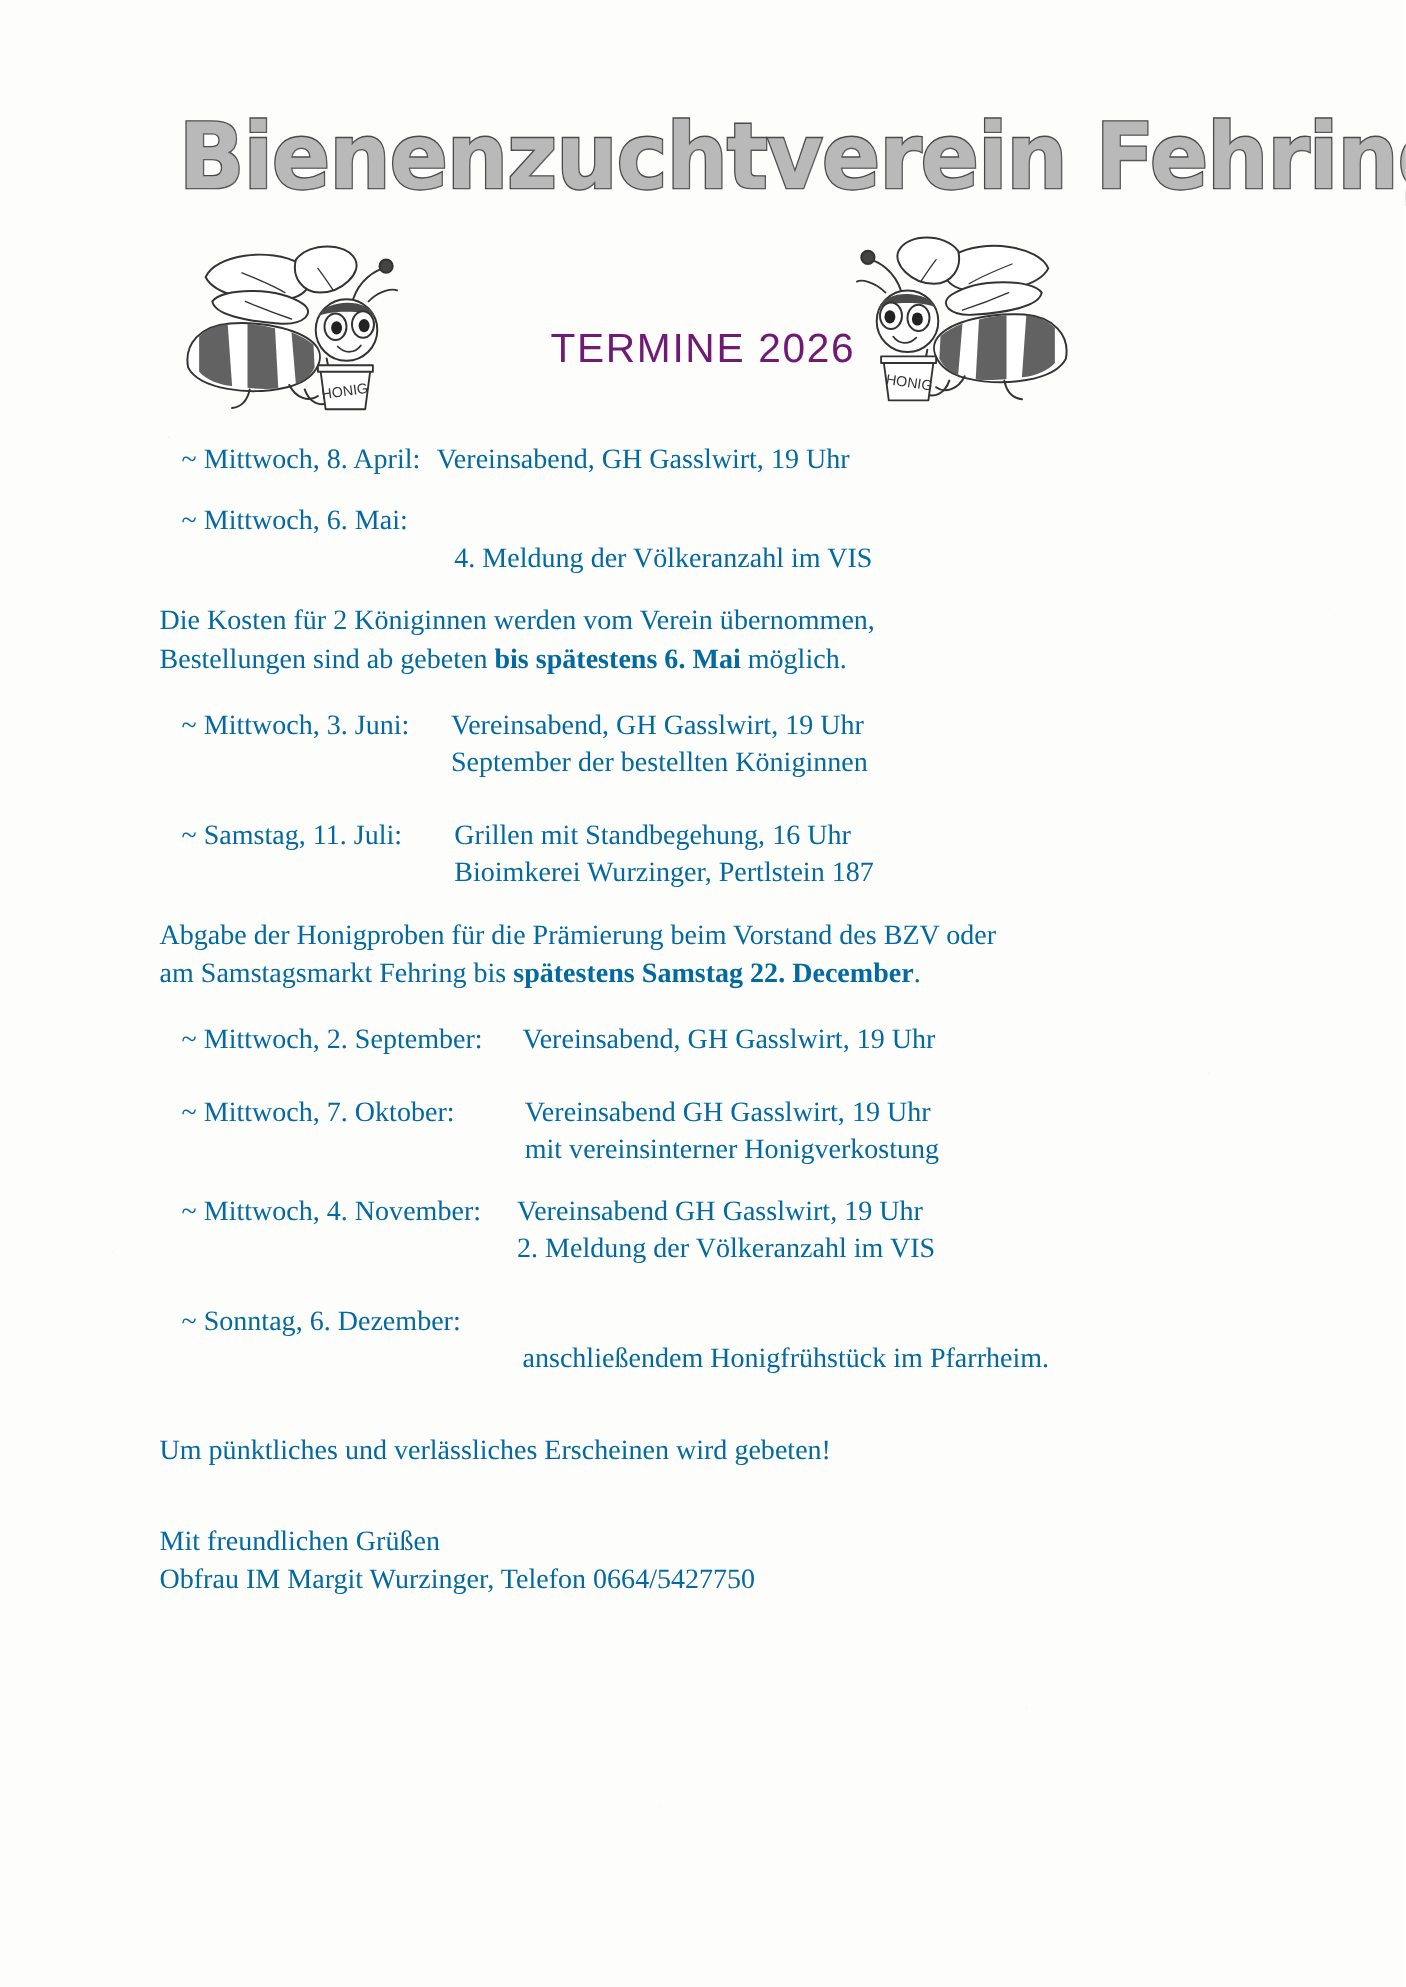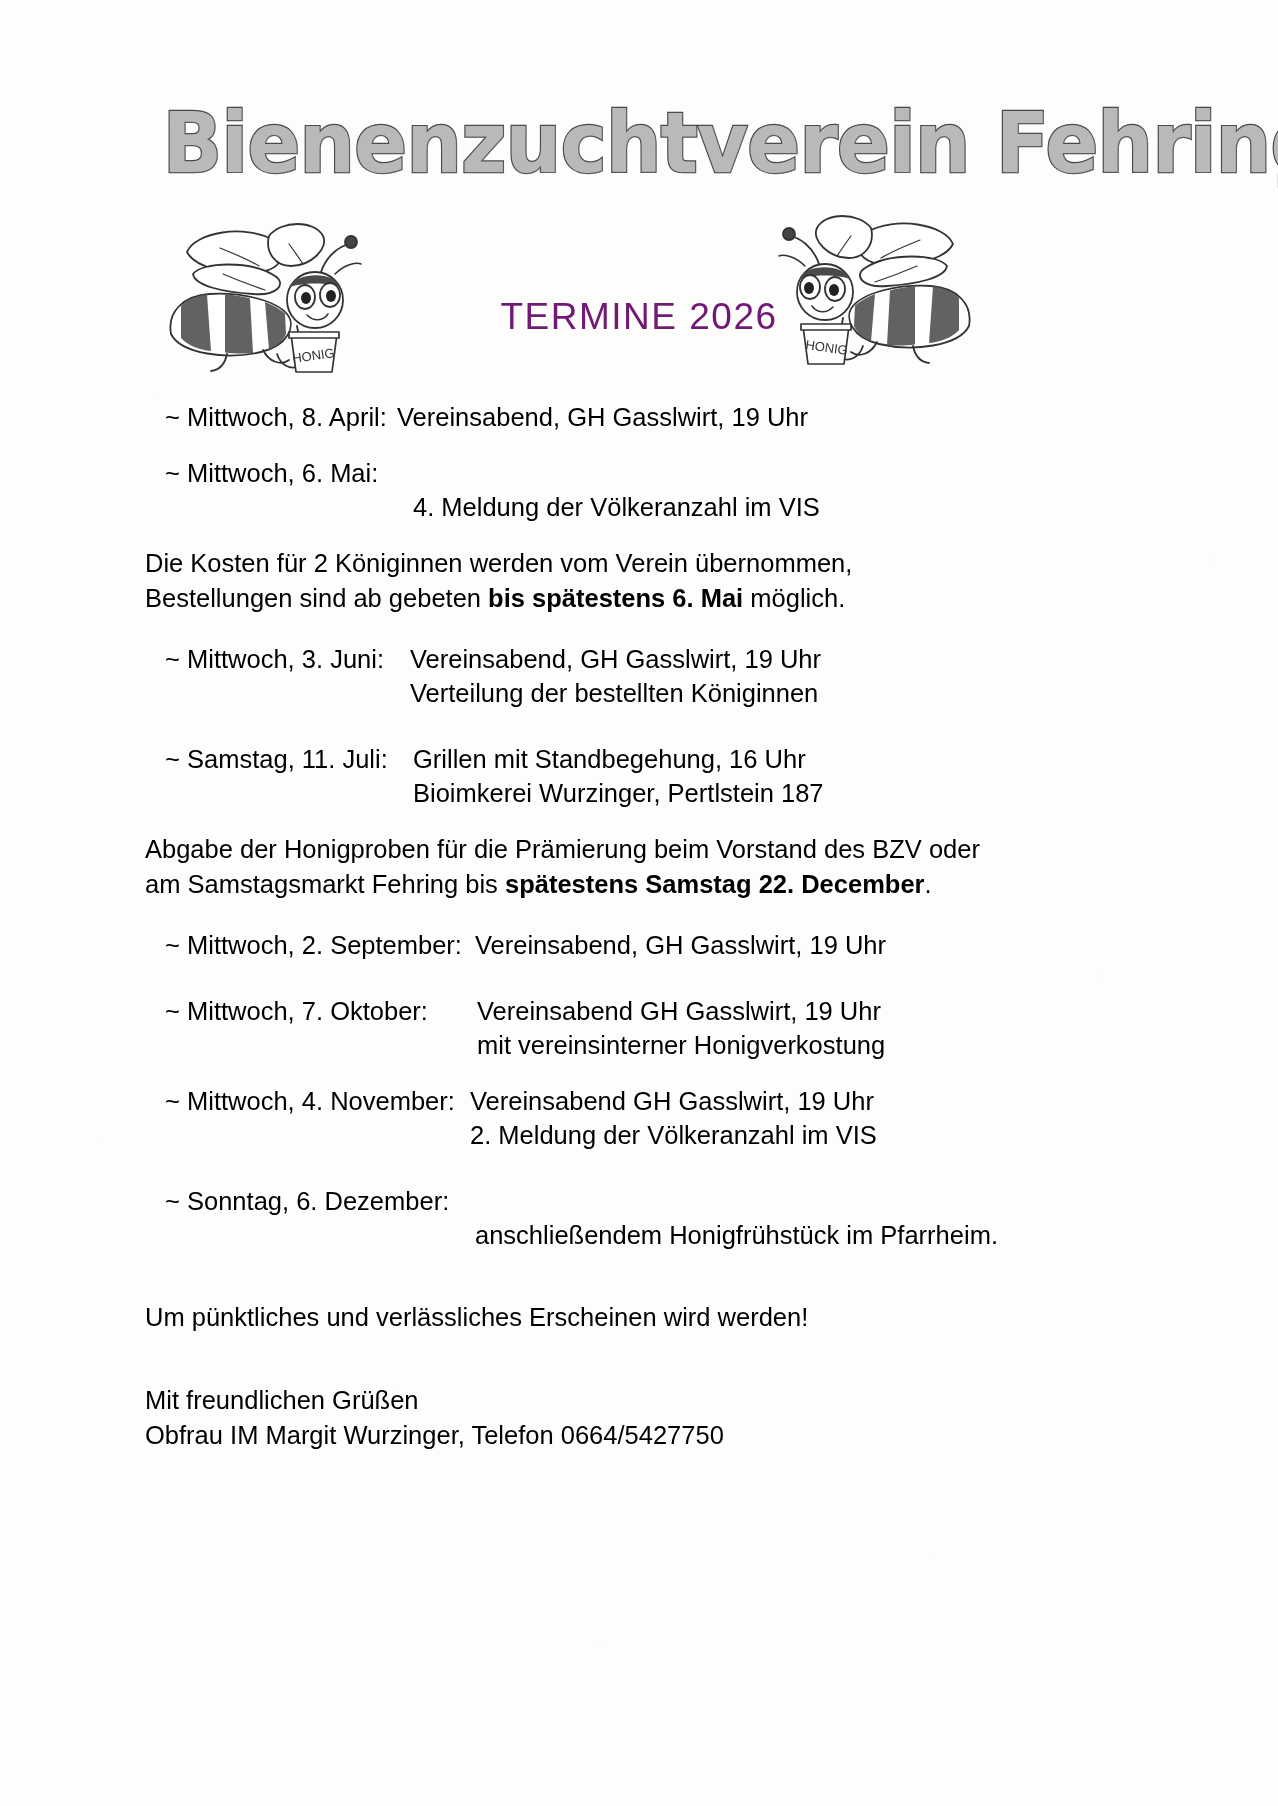--- a/index.html
+++ b/index.html
@@ -89,21 +89,22 @@
   .bee-right { left: 775px; top: 110px; transform: scaleX(-1); }
 
   
   .content {
     position: absolute;
     left: 0;
     top: 400px;
     width: 1278px;
     font-size: 25.5px;
     line-height: 34px;
-    color: #000000;
+    color: #0369a1;
+    font-family: Liberation Serif, serif;
   }
 
   .entry {
     position: relative;
     margin: 0 0 22px 0;
     padding: 0 120px 0 165px;
   }
   .entry-row {
     display: flex;
     align-items: baseline;
@@ -285,21 +286,21 @@
     <div class="note">
       <div>Die Kosten für 2 Königinnen werden vom Verein übernommen,</div>
       <div><span>Bestellungen sind ab gebeten </span><b>bis spätestens 6. Mai</b><span> möglich.</span></div>
     </div>
 
     <div class="entry w-juni">
       <div class="entry-row">
         <span class="entry-date"><span>~</span>&nbsp;<span>Mittwoch, 3. Juni:</span></span>
         <span class="entry-desc">Vereinsabend, GH Gasslwirt, 19 Uhr</span>
       </div>
-      <div class="entry-sub">Verteilung der bestellten Königinnen</div>
+      <div class="entry-sub">September der bestellten Königinnen</div>
     </div>
 
     <div class="spacer-sm"></div>
 
     <div class="entry w-juli">
       <div class="entry-row">
         <span class="entry-date"><span>~</span>&nbsp;<span>Samstag, 11. Juli:</span></span>
         <span class="entry-desc">Grillen mit Standbegehung, 16 Uhr</span>
       </div>
       <div class="entry-sub">Bioimkerei Wurzinger, Pertlstein 187</div>
@@ -339,21 +340,21 @@
 
     <div class="entry w-dez">
       <div class="entry-row">
         <span class="entry-date"><span>~</span>&nbsp;<span>Sonntag, 6. Dezember:</span></span>
       </div>
       <div class="entry-sub">anschließendem Honigfrühstück im Pfarrheim.</div>
     </div>
 
     <div class="spacer-md"></div>
 
-    <div class="closing">Um pünktliches und verlässliches Erscheinen wird werden!</div>
+    <div class="closing">Um pünktliches und verlässliches Erscheinen wird gebeten!</div>
 
     <div class="sign-off">
       <div>Mit freundlichen Grüßen</div>
       <div>Obfrau IM Margit Wurzinger, Telefon 0664/5427750</div>
     </div>
 
   </div>
 </div>
 
 </body></html>

